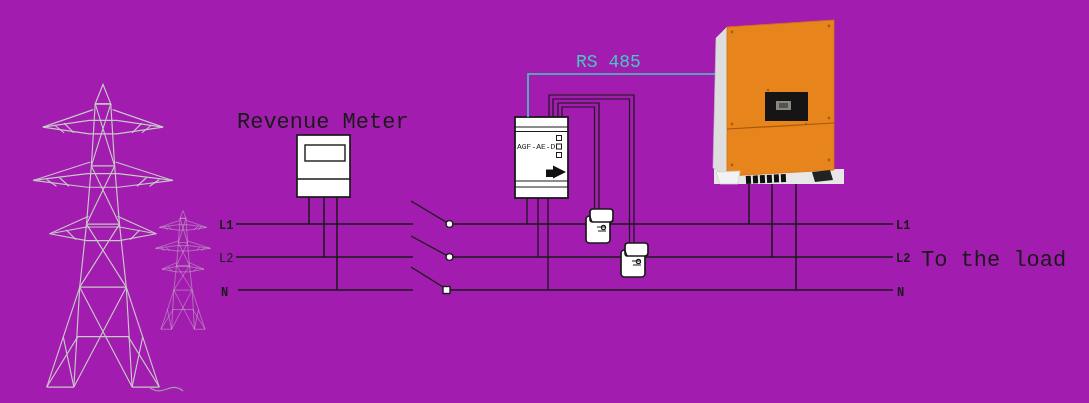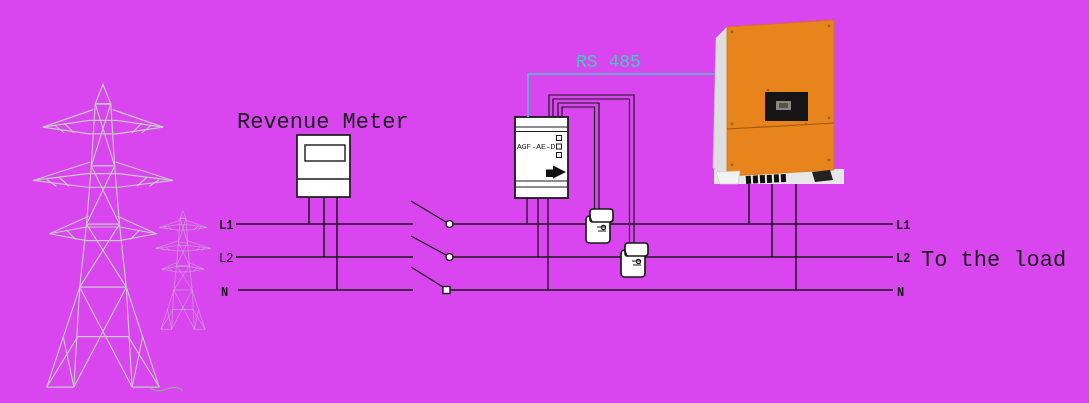--- a/index.html
+++ b/index.html
@@ -1,17 +1,17 @@
 <!DOCTYPE html>
 <html><head>
 <meta charset="utf-8">
 <style>
   html,body{margin:0;padding:0;background:#ffffff;}
   .stage{
-    position:relative;width:1089px;height:403px;background:#d946ef;
+    position:relative;width:1089px;height:403px;background:#a21caf;
     font-family:"Liberation Mono","DejaVu Sans Mono",monospace;
     overflow:hidden;
   }
   svg{position:absolute;left:0;top:0;}
   text{font-family:"Liberation Mono","DejaVu Sans Mono",monospace;}
 </style>
 </head>
 <body>
 
 <div class="stage">

